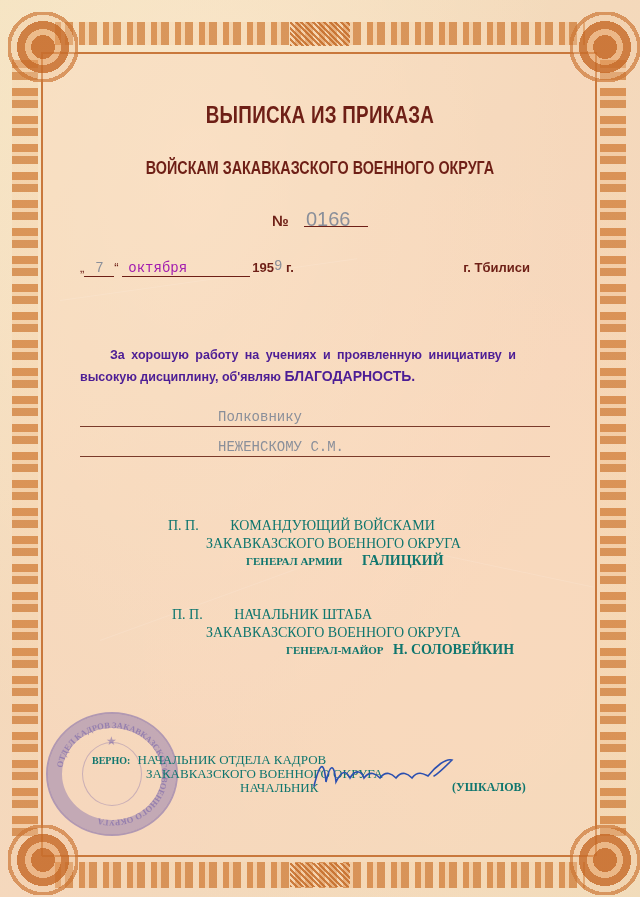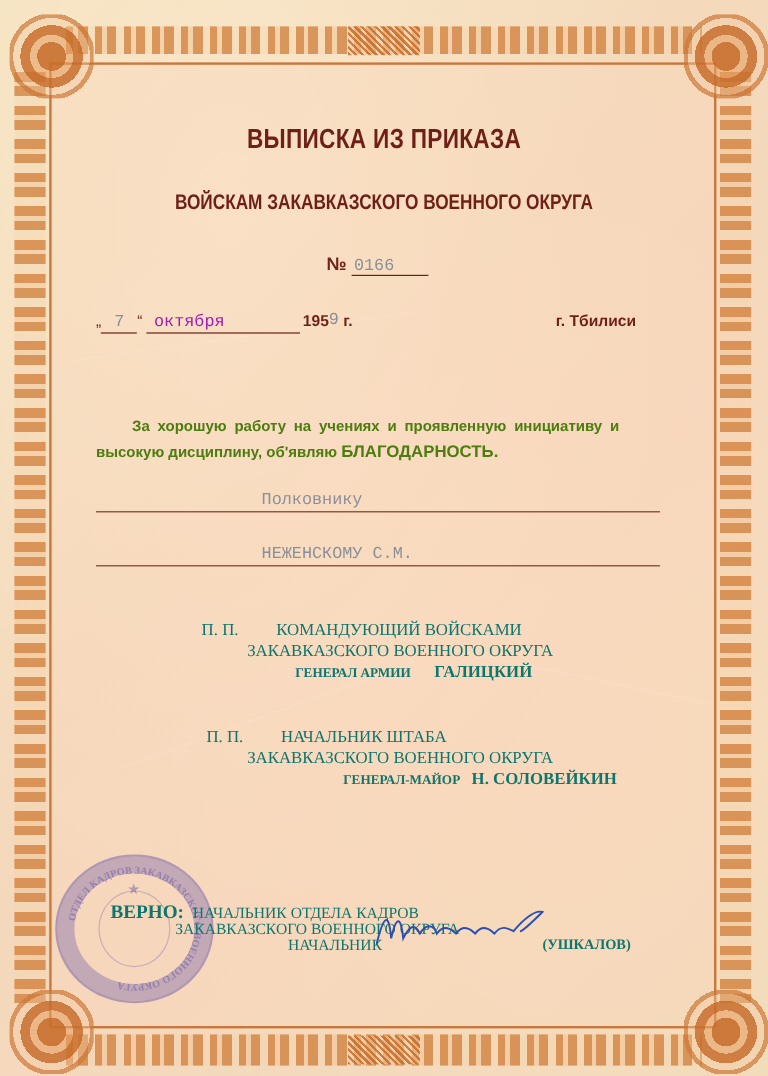--- a/index.html
+++ b/index.html
@@ -52,33 +52,33 @@
   }
   .subtitle {
     position: absolute; left: 0; width: 640px; top: 158px; text-align: center;
     font-weight: bold; font-size: 17.5px; color: #6e1f16;
     transform: scaleX(0.82);
   }
   .num-row { position: absolute; left: 272px; top: 212px; font-size: 15px; color: #6e1f16; }
   .num-row .lbl { font-weight: bold; }
   .num-val {
     display: inline-block; width: 62px; border-bottom: 1px solid #6e1f16;
-    font-family: Liberation Mono, monospace; color: #8a8f9a; font-size: 14px; padding-left: 2px; line-height: 14px;
+    font-family: Liberation Sans, sans-serif; color: #8a8f9a; font-size: 20px; padding-left: 2px; line-height: 14px; margin-left: 11px;
   }
   .date-row { position: absolute; left: 80px; top: 260px; width: 450px; font-size: 13px; color: #6e1f16; font-weight: bold; }
   .date-row .q { font-weight: normal; }
   .day { display: inline-block; width: 30px; border-bottom: 1px solid #6e1f16; text-align: center; font-family: "Liberation Mono", monospace; color: #8a8f9a; font-weight: normal; font-size: 14px; }
   .month { display: inline-block; width: 122px; border-bottom: 1px solid #6e1f16; font-family: "Liberation Mono", monospace; color: #a21caf; font-weight: normal; font-size: 14px; padding-left: 6px; }
   .year-pre { margin-left: 2px; }
   .year-suf { font-family: "Liberation Mono", monospace; color: #8a8f9a; font-weight: normal; font-size: 14px; position: relative; top: -2px; }
   .city { position: absolute; right: 0; top: 0; }
 
   .body-text {
     position: absolute; left: 80px; top: 345px; width: 472px; font-size: 12.5px;
-    color: #4d7c0f; font-weight: bold; line-height: 21px; text-align: justify; text-align-last: left;
+    color: #4c1d95; font-weight: bold; line-height: 21px; text-align: justify; text-align-last: left;
   }
   .body-text .l1 { display: block; text-indent: 30px; word-spacing: 3px; }
   .body-text .big { font-size: 14px; }
 
   .recipient-line {
     position: absolute; left: 80px; width: 470px; border-bottom: 1px solid #7a3a2a;
     font-family: "Liberation Mono", monospace; color: #8a8f9a; font-size: 14px;
   }
   .recipient-line span { position: absolute; left: 138px; bottom: 1px; }
 
@@ -147,21 +147,21 @@
 
 <div class="body-text">
   <span class="l1">За хорошую работу на учениях и проявленную инициативу и</span>
   <span>высокую дисциплину, об'являю</span>
   <span class="big">БЛАГОДАРНОСТЬ.</span>
 </div>
 
 <div class="recipient-line" style="top:408px;height:18px;">
   <span>Полковнику</span>
 </div>
-<div class="recipient-line" style="top:453px;height:18px;">
+<div class="recipient-line" style="top:438px;height:18px;">
   <span>НЕЖЕНСКОМУ С.М.</span>
 </div>
 
 <div class="sig" style="left:168px;top:518px;">
   <span>П. П.</span>
   <span style="margin-left:28px;">КОМАНДУЮЩИЙ ВОЙСКАМИ</span>
 </div>
 <div class="sig" style="left:206px;top:536px;">ЗАКАВКАЗСКОГО ВОЕННОГО ОКРУГА</div>
 <div class="sig" style="left:246px;top:553px;">
   <span class="rank">ГЕНЕРАЛ АРМИИ</span>
@@ -185,21 +185,21 @@
     <defs>
         <path id="ringp" d="M64,60 m-50,0 a50,46 0 1,1 100,0 a50,46 0 1,1 -100,0"></path>
       </defs>
     <text font-size="8.5" fill="rgba(120,100,170,0.6)" font-family="Liberation Serif, serif" font-weight="bold">
       <textPath href="#ringp" startOffset="2%">ОТДЕЛ КАДРОВ ЗАКАВКАЗСКОГО ВОЕННОГО ОКРУГА</textPath>
     </text>
   </svg>
 </div>
 
 <div class="sig" style="left:92px;top:752px;font-size:13px;">
-  <span class="bold" style="font-size:16px;text-align:center;">ВЕРНО:</span>
+  <span class="bold" style="font-size:10px;text-align:center;">ВЕРНО:</span>
   <span style="margin-left:4px;">НАЧАЛЬНИК ОТДЕЛА КАДРОВ</span>
 </div>
 <div class="sig" style="left:146px;top:766px;font-size:13px;">ЗАКАВКАЗСКОГО ВОЕННОГО ОКРУГА</div>
 <div class="sig" style="left:240px;top:780px;font-size:13px;">НАЧАЛЬНИК</div>
 <div class="sig" style="left:452px;top:780px;font-size:12px;font-weight:bold;">(УШКАЛОВ)</div>
 
 <svg class="signature-scrawl" viewBox="0 0 150 40">
   <path d="M8,34 C14,10 18,8 20,30 C24,12 28,10 30,30 C36,18 40,18 44,26 C50,16 56,20 58,26 C64,18 70,22 74,26 C80,18 86,22 90,26 C96,18 102,22 106,26 C112,18 118,22 122,24 C130,14 140,6 146,8 C138,16 132,22 128,24" fill="none" stroke="#2b4fb0" stroke-width="1.6" stroke-linecap="round"></path>
 </svg>
 

